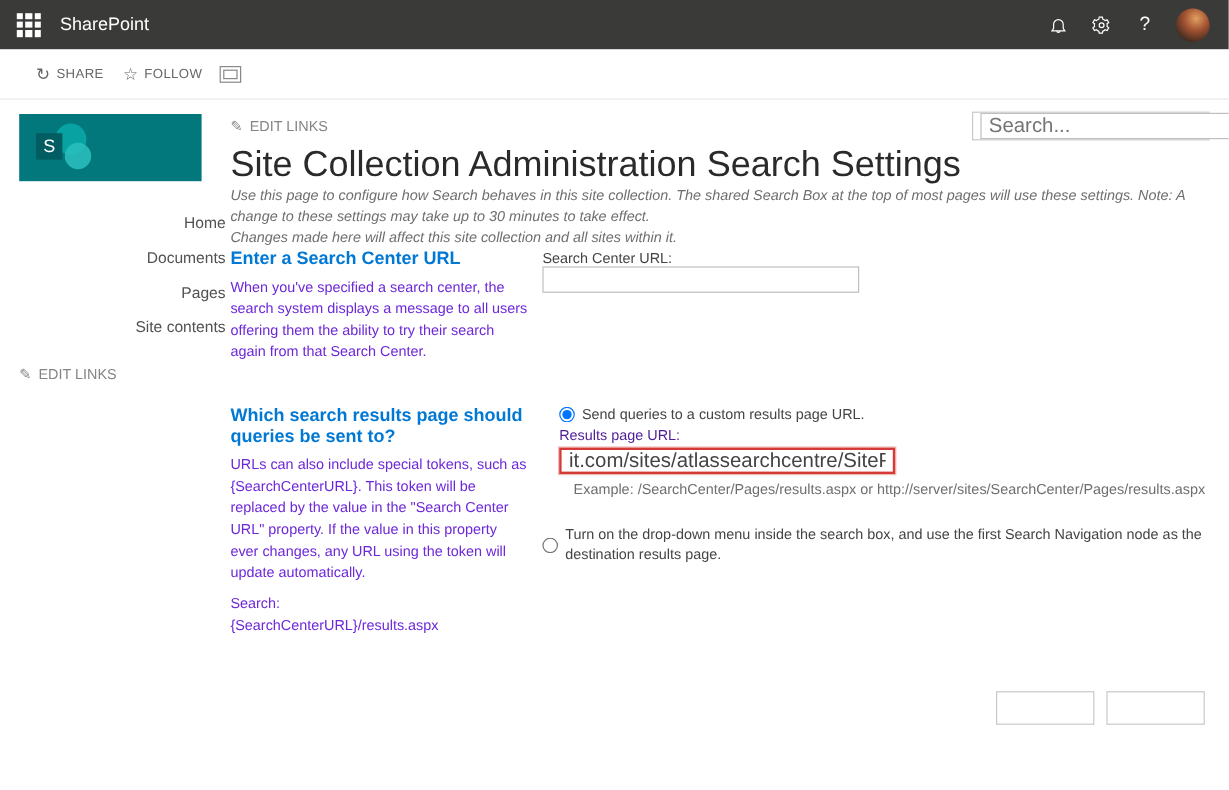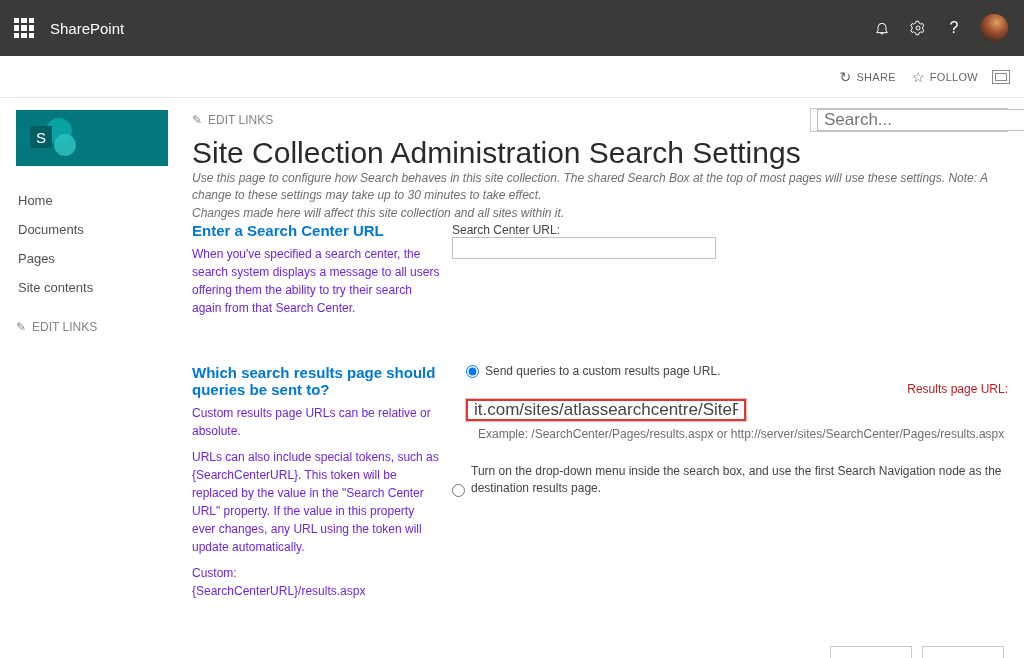--- a/index.html
+++ b/index.html
@@ -9,21 +9,21 @@
     background: #fff;
     color: #333;
     width: 1024px;
     height: 658px;
     overflow: hidden;
     position: relative;
   }
 
   
   .suite-bar {
-    height: 56px;
+    height: 41px;
     background: #3a3a39;
     color: #fff;
     display: flex;
     align-items: center;
     padding: 0 10px;
   }
   .waffle {
     width: 20px; height: 20px;
     display: grid;
     grid-template-columns: repeat(3,1fr);
@@ -45,21 +45,21 @@
     background: radial-gradient(circle at 60% 30%, #e0a060 0%, #a05030 40%, #3a2a20 80%);
     margin-left: 8px; margin-right: 6px;
   }
 
   
   .actions-bar {
     height: 42px;
     border-bottom: 1px solid #e8e8e8;
     display: flex;
     align-items: center;
-    justify-content: flex-end;
+    justify-content: flex-start;
     padding: 0 14px;
     font-size: 11px;
     color: #666;
   }
   .action-item {
     display: flex; align-items: center; gap: 5px;
     margin-left: 16px; cursor: pointer;
     letter-spacing: 0.3px;
   }
   .action-sync::before { content: "↻"; font-size: 14px; }
@@ -102,20 +102,21 @@
   }
   .logo-mark .c1 { width: 26px; height:26px; background:#0aa6a6; left:16px; top:0; opacity:.9;}
   .logo-mark .c2 { width: 22px; height:22px; background:#2cc0c0; left:24px; top:16px; opacity:.85;}
 
   .nav a {
     display: block;
     color: #535252;
     text-decoration: none;
     padding: 7px 0 7px 2px;
     font-size: 13px;
+    text-align: right;
   }
   .edit-links {
     display: flex; align-items: center; gap: 6px;
     color: #868584; font-size: 12px; margin-top: 18px;
   }
   .edit-links .pen::before { content: "✎"; font-size: 12px; }
 
   .main-col {
     flex: 1;
     padding-left: 4px;
@@ -286,42 +287,41 @@
       <div class="form-left">
         <div class="section-title">Enter a Search Center URL</div>
         <p class="section-desc">When you've specified a search center, the search system displays a message to all users offering them the ability to try their search again from that Search Center.</p>
       </div>
       <div class="form-right">
         <label class="field-label">Search Center URL:</label><br>
         <input type="text" style="width: 264px;" value="">
       </div>
     </div>
 
-    <div class="form-row" style="margin-top:47px;">
+    <div class="form-row" style="margin-top:36px;">
       <div class="form-left">
         <div class="section-title">Which search results page should queries be sent to?</div>
-        <p>Custom results page URLs can be relative or absolute.</p>
         <p>URLs can also include special tokens, such as {SearchCenterURL}. This token will be replaced by the value in the "Search Center URL" property. If the value in this property ever changes, any URL using the token will update automatically.</p>
         <p>
-          <span>Custom:</span><br>
+          <span>Search:</span><br>
           <span>{SearchCenterURL}/results.aspx</span>
         </p>
       </div>
       <div class="form-right">
         <div class="rad-row indent">
           <input type="radio" name="rp" checked="" style="">
           <span>Send queries to a custom results page URL.</span>
         </div>
-        <div class="indent" style="font-size:12px;color:#b91c1c;margin-bottom:3px;text-align:right;">
+        <div class="indent" style="font-size:12px;color:#4c1d95;margin-bottom:3px;">
           <span>Results page URL:</span>
         </div>
         <input type="text" class="results-url" value="it.com/sites/atlassearchcentre/SitePages/results.aspx" style="">
         <div class="example" style="margin-left:26px;">Example: /SearchCenter/Pages/results.aspx or http://server/sites/SearchCenter/Pages/results.aspx</div>
 
-        <div class="rad-row rad-wide" style="margin-top:22px; align-items:flex-end;">
+        <div class="rad-row rad-wide" style="margin-top:22px; align-items:center;">
           <input type="radio" name="rp" style="margin-top: 2px;">
           <span>Turn on the drop-down menu inside the search box, and use the first Search Navigation node as the destination results page.</span>
         </div>
       </div>
     </div>
 
     <div class="button-row">
       <div class="btn"></div>
       <div class="btn"></div>
     </div>

